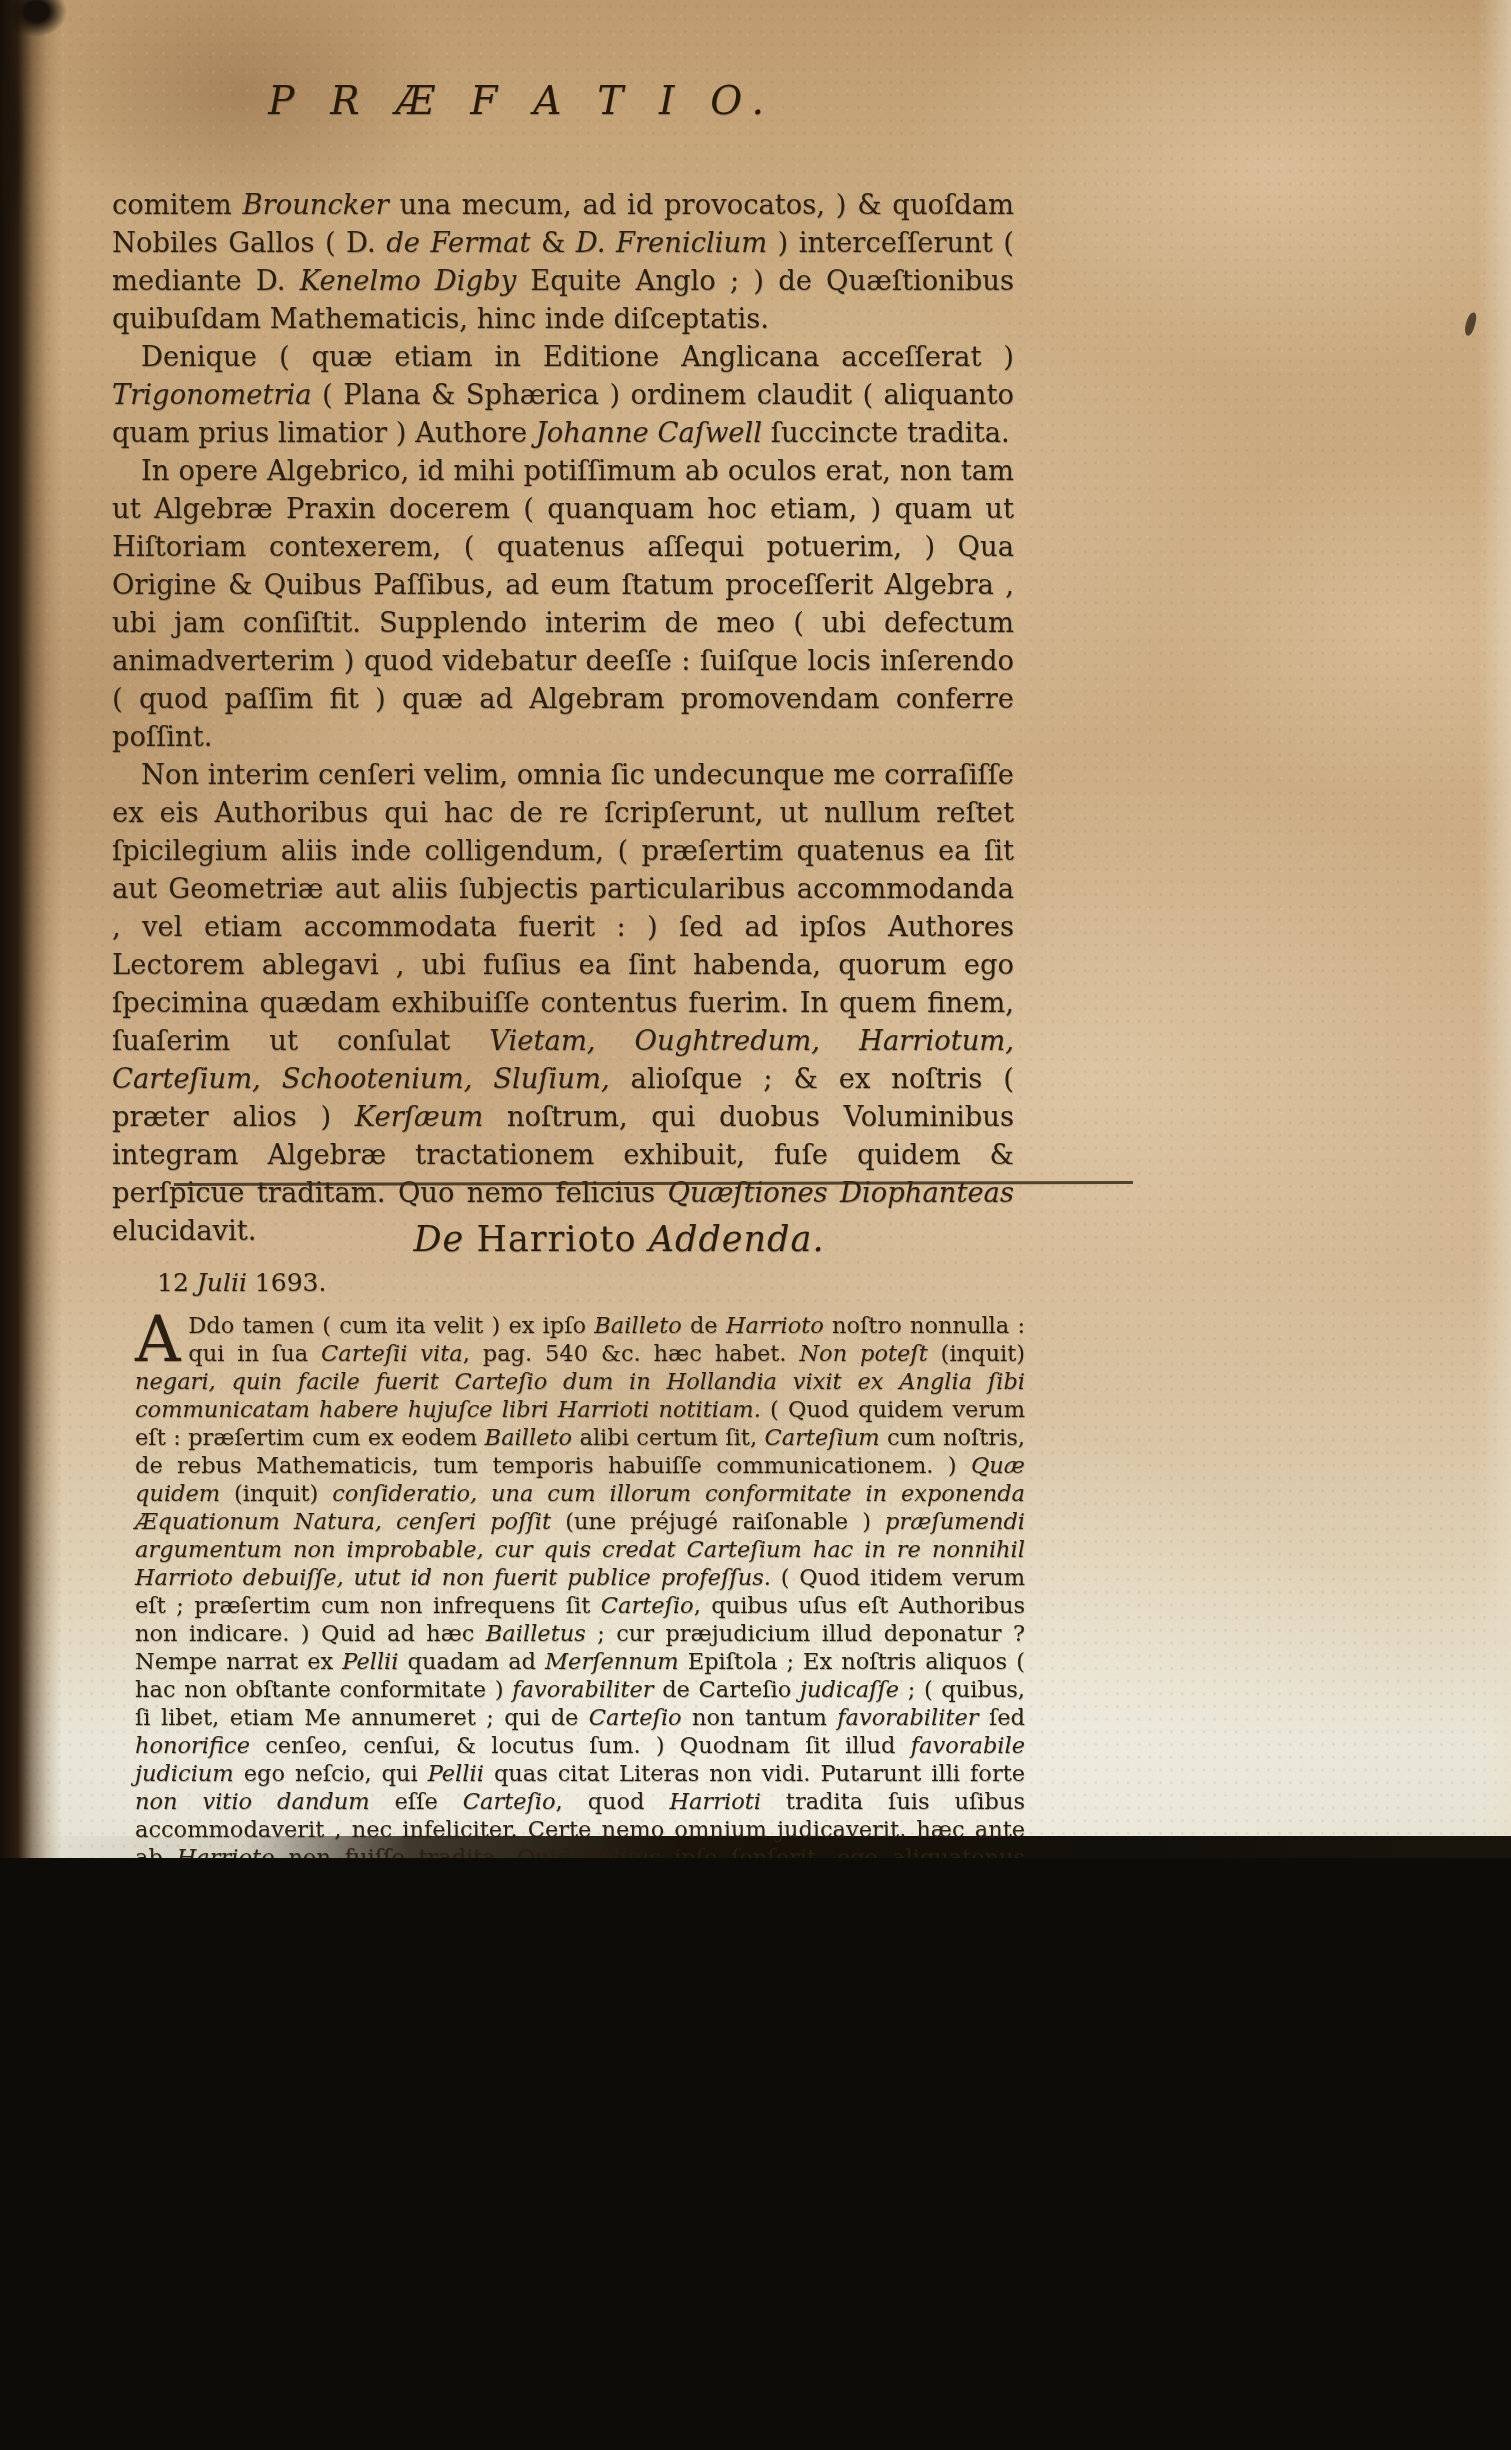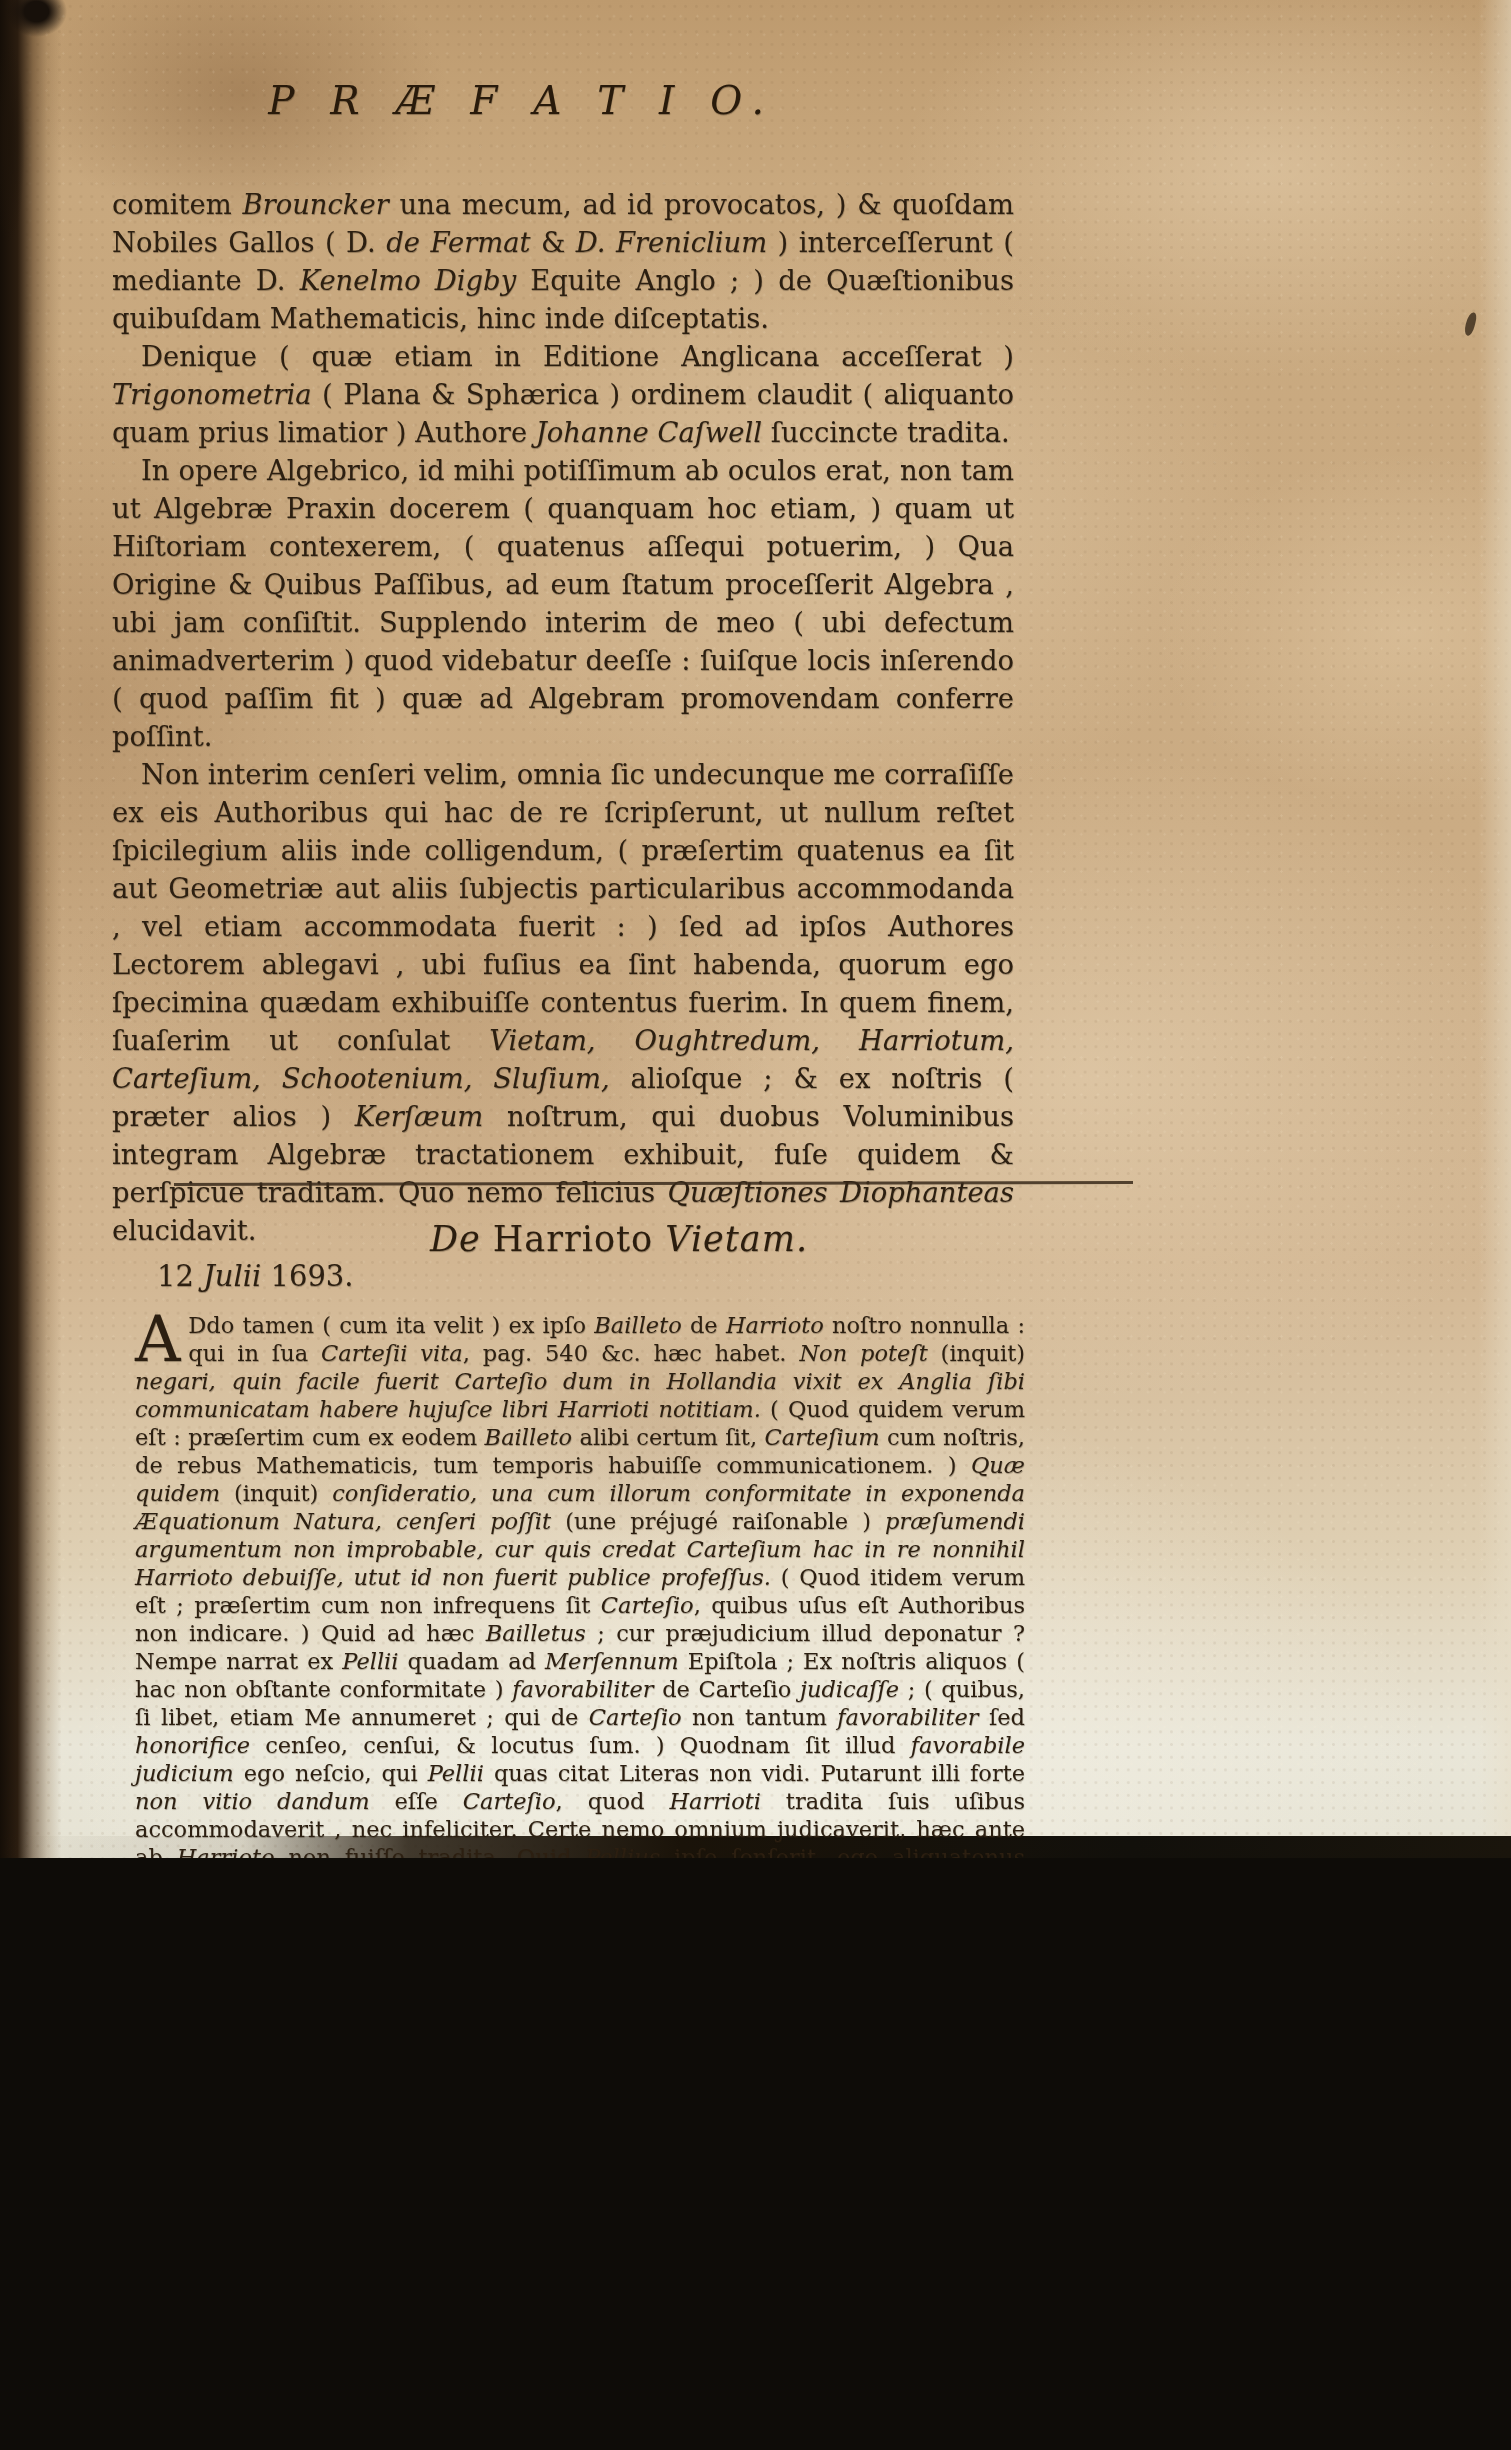--- a/index.html
+++ b/index.html
@@ -53,21 +53,21 @@
 
   .title{
     position:absolute;left:120px;top:78px;width:902px;
     text-align:center;transform:translateX(-49px);
     font-style:italic;font-size:39px;letter-spacing:0.30em;
     color:#281a0b;
   }
   .preface-col{position:absolute;left:112px;top:186px;width:902px;font-size:27.4px;line-height:38px;text-align:justify;}
   .preface-col p{margin:0;}
   .preface-col p.ind{text-indent:29px;}
-  .dateline{margin:7px 0 0 45px;font-size:29px;}
+  .dateline{margin:14px 0 0 45px;font-size:25px;}
 
   .rule{position:absolute;left:174px;top:1182px;width:959px;height:2.5px;background:#38291a;opacity:0.85;transform:rotate(-0.12deg);}
 
   .addenda-heading{
     position:absolute;left:137px;top:1219px;width:882px;text-align:center;transform:translateX(41px);
     font-size:35px;letter-spacing:1px;color:#2b1d0e;
   }
   .addenda-col{position:absolute;left:135px;top:1311px;width:890px;font-size:22.5px;line-height:28px;text-align:justify;}
   .dropcap{float:left;font-size:63px;line-height:53px;padding:2px 7.8px 0 0;color:#2c1f11;}
 
@@ -99,21 +99,21 @@
   <div class="preface-col ink">
     <p><span>comitem </span><span class="it">Brouncker</span><span> una mecum, ad id provocatos, ) &amp; quoſdam Nobiles Gallos ( D. </span><span class="it">de Fermat</span><span> &amp; </span><span class="it">D. Freniclium</span><span> ) interceſſerunt ( mediante D. </span><span class="it">Kenelmo Digby</span><span> Equite Anglo ; ) de Quæſtionibus quibuſdam Mathematicis, hinc inde diſceptatis.</span></p>
     <p class="ind"><span>Denique ( quæ etiam in Editione Anglicana acceſſerat ) </span><span class="it">Trigonometria</span><span> ( Plana &amp; Sphærica ) ordinem claudit ( aliquanto quam prius limatior ) Authore </span><span class="it">Johanne Caſwell</span><span> ſuccincte tradita.</span></p>
     <p class="ind"><span>In opere Algebrico, id mihi potiſſimum ab oculos erat, non tam ut Algebræ Praxin docerem ( quanquam hoc etiam, ) quam ut Hiſtoriam contexerem, ( quatenus aſſequi potuerim, ) Qua Origine &amp; Quibus Paſſibus, ad eum ſtatum proceſſerit Algebra , ubi jam conſiſtit. Supplendo interim de meo ( ubi defectum animadverterim ) quod videbatur deeſſe : ſuiſque locis inſerendo ( quod paſſim fit ) quæ ad Algebram promovendam conferre poſſint.</span></p>
     <p class="ind"><span>Non interim cenſeri velim, omnia ſic undecunque me corraſiſſe ex eis Authoribus qui hac de re ſcripſerunt, ut nullum reſtet ſpicilegium aliis inde colligendum, ( præſertim quatenus ea ſit aut Geometriæ aut aliis ſubjectis particularibus accommodanda , vel etiam accommodata fuerit : ) ſed ad ipſos Authores Lectorem ablegavi , ubi fuſius ea ſint habenda, quorum ego ſpecimina quædam exhibuiſſe contentus fuerim. In quem finem, ſuaſerim ut conſulat </span><span class="it">Vietam, Oughtredum, Harriotum, Carteſium, Schootenium, Sluſium,</span><span> alioſque ; &amp; ex noſtris ( præter alios ) </span><span class="it">Kerſæum</span><span> noſtrum, qui duobus Voluminibus integram Algebræ tractationem exhibuit, fuſe quidem &amp; perſpicue traditam. Quo nemo felicius </span><span class="it">Quæſtiones Diophanteas</span><span> elucidavit.</span></p>
     <div class="dateline"><span>12 </span><span class="it">Julii</span><span> 1693.</span></div>
   </div>
 
   <div class="rule"></div>
 
-  <div class="addenda-heading ink"><span class="it">De </span><span>Harrioto </span><span class="it">Vietam.</span></div>
+  <div class="addenda-heading ink"><span class="it">De </span><span>Harrioto </span><span class="it">Addenda.</span></div>
 
   <div class="addenda-col ink">
     <span class="dropcap">A</span><span><span>Ddo tamen ( cum ita velit ) ex ipſo </span><span class="it">Bailleto</span><span> de </span><span class="it">Harrioto</span><span> noſtro nonnulla : qui in ſua </span><span class="it">Carteſii vita</span><span>, pag. 540 &amp;c. hæc habet. </span><span class="it">Non poteſt</span><span> (inquit) </span><span class="it">negari, quin facile fuerit Carteſio dum in Hollandia vixit ex Anglia ſibi communicatam habere hujuſce libri Harrioti notitiam.</span><span> ( Quod quidem verum eſt : præſertim cum ex eodem </span><span class="it">Bailleto</span><span> alibi certum ſit, </span><span class="it">Carteſium</span><span> cum noſtris, de rebus Mathematicis, tum temporis habuiſſe communicationem. ) </span><span class="it">Quæ quidem</span><span> (inquit) </span><span class="it">conſideratio, una cum illorum conformitate in exponenda Æquationum Natura, cenſeri poſſit</span><span> (une préjugé raiſonable ) </span><span class="it">præſumendi argumentum non improbable, cur quis credat Carteſium hac in re nonnihil Harrioto debuiſſe, utut id non fuerit publice profeſſus.</span><span> ( Quod itidem verum eſt ; præſertim cum non infrequens ſit </span><span class="it">Carteſio</span><span>, quibus uſus eſt Authoribus non indicare. ) Quid ad hæc </span><span class="it">Bailletus</span><span> ; cur præjudicium illud deponatur ? Nempe narrat ex </span><span class="it">Pellii</span><span> quadam ad </span><span class="it">Merſennum</span><span> Epiſtola ; Ex noſtris aliquos ( hac non obſtante conformitate ) </span><span class="it">favorabiliter</span><span> de Carteſio </span><span class="it">judicaſſe</span><span> ; ( quibus, ſi libet, etiam Me annumeret ; qui de </span><span class="it">Carteſio</span><span> non tantum </span><span class="it">favorabiliter</span><span> ſed </span><span class="it">honorifice</span><span> cenſeo, cenſui, &amp; locutus ſum. ) Quodnam ſit illud </span><span class="it">favorabile judicium</span><span> ego neſcio, qui </span><span class="it">Pellii</span><span> quas citat Literas non vidi. Putarunt illi forte </span><span class="it">non vitio dandum</span><span> eſſe </span><span class="it">Carteſio</span><span>, quod </span><span class="it">Harrioti</span><span> tradita ſuis uſibus accommodaverit , nec infeliciter. Certe nemo omnium judicaverit, hæc ante ab </span><span class="it">Harrioto</span><span> non fuiſſe tradita. Quid </span><span class="it">Pellius</span><span> ipſe ſenſerit, ego aliquatenus intelligo ; ut qui me hac de re ſæpius compellavit ; &amp; ex cujus ore deſcripſi quod hac de re dixi ; eique poſtquam erat deſcriptum , oſtendi, ( examinandum, immutandum, emendandum pro arbitrio ſuo, ſiquid alias dictum malit ) antequam prelo ſubjiceretur, totumque illud quod inde prodiit, aſſentiente &amp; approbante </span><span class="it">Pellio</span><span> dictum eſt.</span></span>
   </div>
 
   <div class="sig-mark ink">b</div>
   <div class="catchword ink">Ex</div>
 
   <div class="watermark">
     <span class="wm-prefix">Digitized by </span><span class="wm-brand">Google</span>

